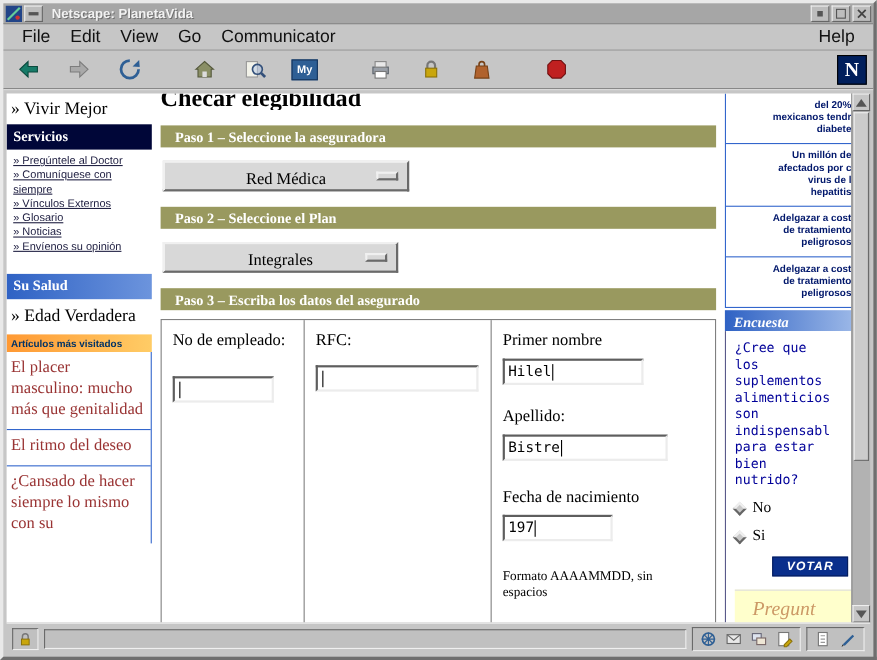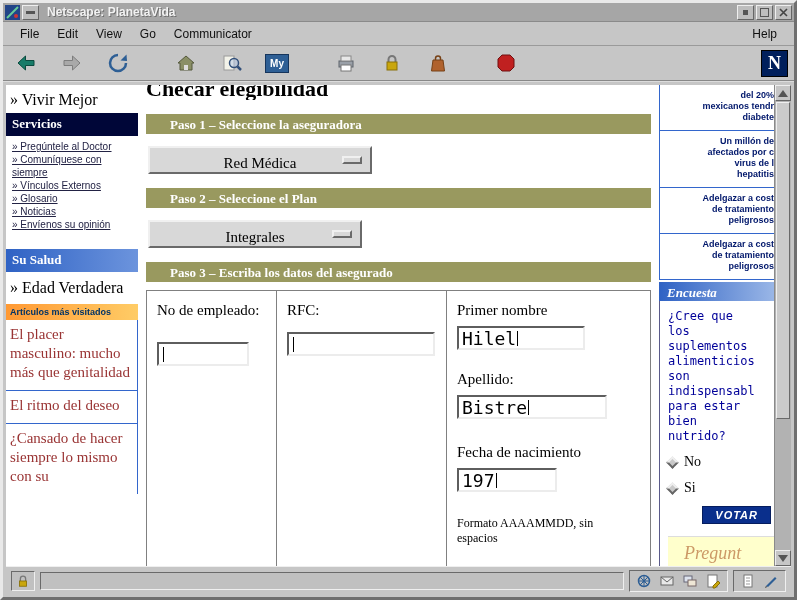--- a/index.html
+++ b/index.html
@@ -15,21 +15,21 @@
   .chrome-btn { width:17px; height:15px; background:#bdbdbd; border:1px solid;
     border-color:#eee #666 #666 #eee; display:flex; align-items:center; justify-content:center; flex:0 0 auto; }
   .dash { width:9px; height:3px; background:#555; }
   .min-glyph { width:5px; height:5px; background:#555; }
   .max-glyph { width:9px; height:9px; border:1px solid #555; }
   .title-text { flex:1; color:#f2f2f2; font-size:12px; font-weight:bold; padding-left:6px;
     text-shadow:1px 1px 0 #707070; white-space:nowrap; overflow:hidden; }
 
   
   .menubar { height:24px; display:flex; align-items:center; padding:0 8px;
-    font-size:12px; color:#111; border-bottom:1px solid #9a9a9a; }
+    font-size:16px; color:#111; border-bottom:1px solid #9a9a9a; }
   .menu-item { padding:4px 9px; }
   .spacer { flex:1; }
 
   
   .toolbar { height:36px; display:flex; align-items:center; padding:0 6px;
     border-bottom:2px groove #dcdcdc; }
   .tool-btn { width:28px; height:28px; display:flex; align-items:center; justify-content:flex-end; margin-right:18px; }
   .tool-btn svg { width:22px; height:22px; }
   .gap { margin-left:22px; }
   .my-badge { background:#2e5f95; color:#fff; font:bold 10px "Liberation Sans", sans-serif;
@@ -67,35 +67,35 @@
   .articles { border-right:1px solid var(--accent-blue, #3366cc); }
   .article { font-size:15px; line-height:19px; color:var(--article-text, #993333);
     padding:5px 4px 8px; border-bottom:1px solid var(--accent-blue, #3366cc); cursor:pointer; }
   .article:last-child { border-bottom:none; }
 
   
   .main { position:absolute; left:132px; top:0; width:521px; }
   .title-clip { height:15px; overflow:hidden; margin:0 0 4px 8px; }
   .title-clip .inner { font:bold 22px "Liberation Serif", serif; margin-top:-9px; white-space:nowrap; }
   .paso { margin:14px 8px 0; background:var(--paso-bar, #99995f); color:#fff;
-    font:bold 13px "Liberation Serif", serif; padding:3px 24px; height:20px; }
+    font:bold 13px "Liberation Serif", serif; padding:3px 13px; height:20px; }
   .dropdown { margin:12px 0 0 10px; height:28px; background:#d8d8d8; position:relative;
     border:2px solid; border-color:#f0f0f0 #6a6a6a #6a6a6a #f0f0f0;
     display:flex; align-items:flex-end; justify-content:center; font-size:15px; cursor:pointer; }
   .dd1 { width:224px; } .dd2 { width:214px; }
   .dd-indicator { position:absolute; right:8px; top:8px; width:20px; height:8px; background:#d8d8d8;
     border:2px solid; border-color:#f0f0f0 #6a6a6a #6a6a6a #f0f0f0; }
   .formbox { margin:8px; border:1px solid #808080; display:flex; height:330px; }
   .fcol { padding:10px; }
   .fcol1 { width:130px; border-right:1px solid #808080; }
   .fcol2 { width:170px; border-right:1px solid #808080; }
   .fcol3 { flex:1; }
   .flabel { font-size:15px; line-height:19px; }
   .tinput { margin-top:6px; background:#fff; height:24px; display:flex; align-items:center;
-    padding:0 3px; font-family:"DejaVu Sans Mono", monospace; font-size:18px;
+    padding:0 3px; font-family:"DejaVu Sans Mono", monospace; font-size:13px;
     border:2px solid; border-color:#5e5e5e #ececec #ececec #5e5e5e; cursor:text; }
   .w92{width:92px;} .w148{width:148px;} .w128{width:128px;} .w150{width:150px;} .w100{width:100px;}
   .cursor { display:inline-block; width:1px; height:15px; background:#000; margin:0 1px; }
   .mt22{margin-top:22px;} .mt12{margin-top:12px;} .mt20{margin-top:20px;} .mt24{margin-top:24px;}
   .note { margin-top:24px; font-size:12px; width:175px; line-height:15px; }
 
   
   .rightcol { position:absolute; left:653px; top:0; width:119px; }
   .news { border-left:1px solid var(--accent-blue, #3366cc); }
   .news-item { font:bold 9px "Liberation Sans", sans-serif; color:var(--news-text, #00176b);

